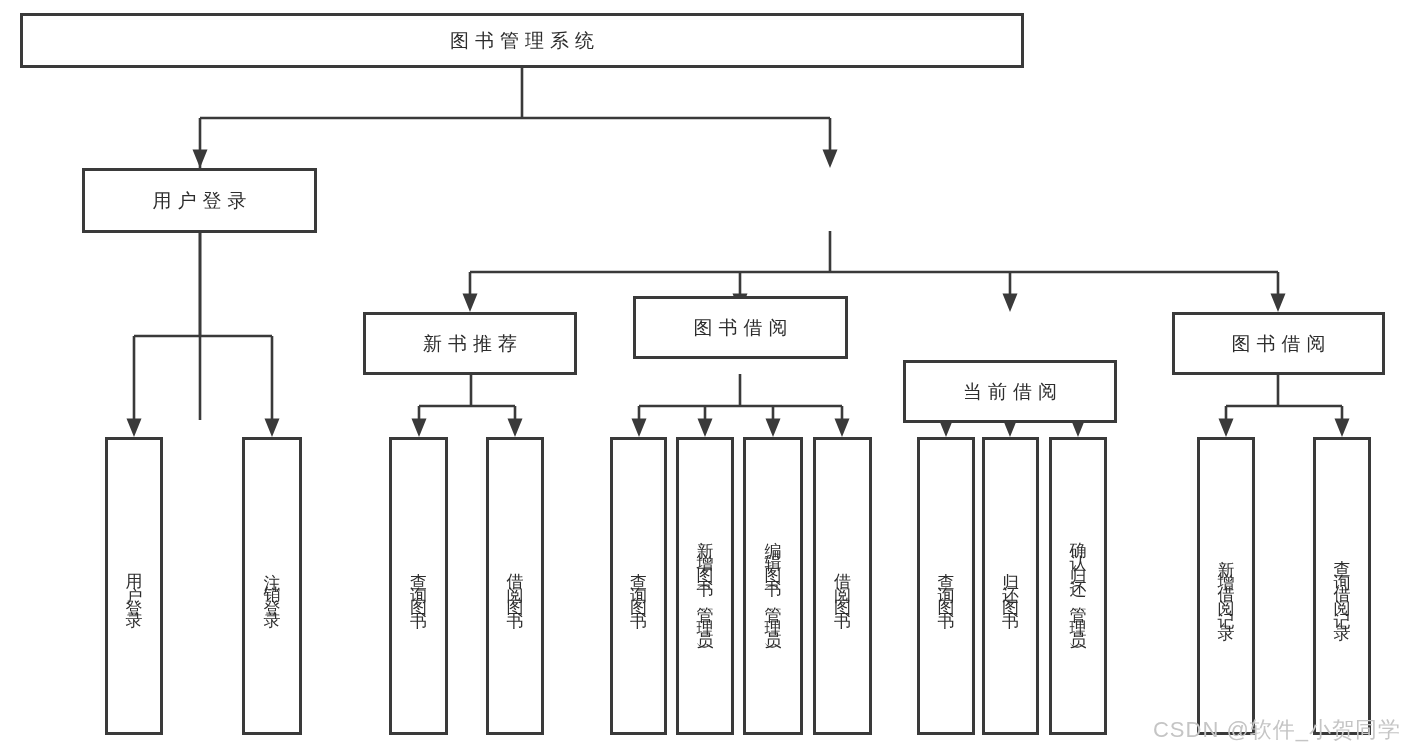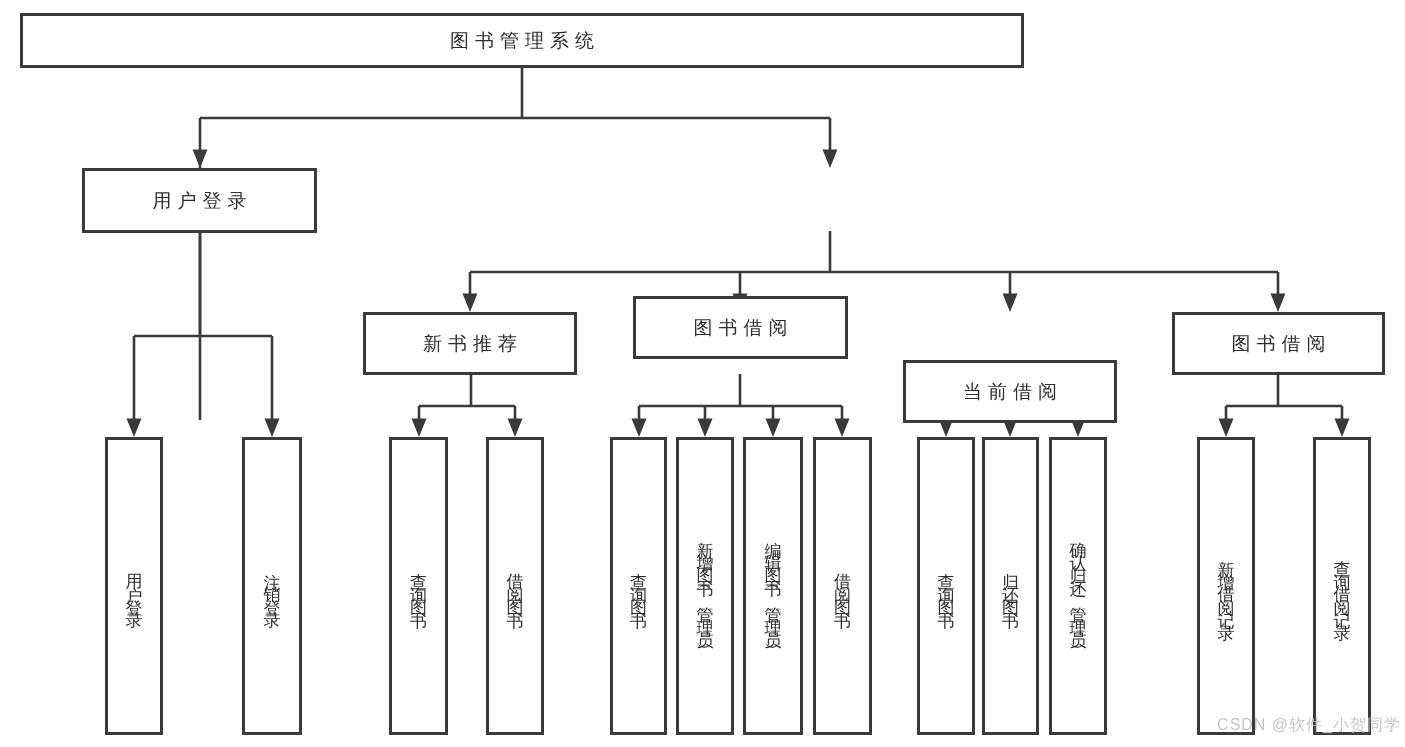--- a/index.html
+++ b/index.html
@@ -64,21 +64,21 @@
   #leaf-current-query-book    { left: 917px;  width: 58px; }
   #leaf-current-return-book   { left: 982px;  width: 57px; }
   #leaf-current-confirm-return{ left: 1049px; width: 58px; }
   #leaf-records-add-record    { left: 1197px; width: 58px; }
   #leaf-records-query-record  { left: 1313px; width: 58px; }
   #watermark {
     position: absolute;
     right: 4px;
     top: 715px;
     z-index: 3;
-    font-size: 16px;
+    font-size: 22px;
     color: #c5c5c5;
     letter-spacing: 1px;
     white-space: nowrap;
   }
 </style>
 </head>
 <body>
 
 <div id="canvas">
 

